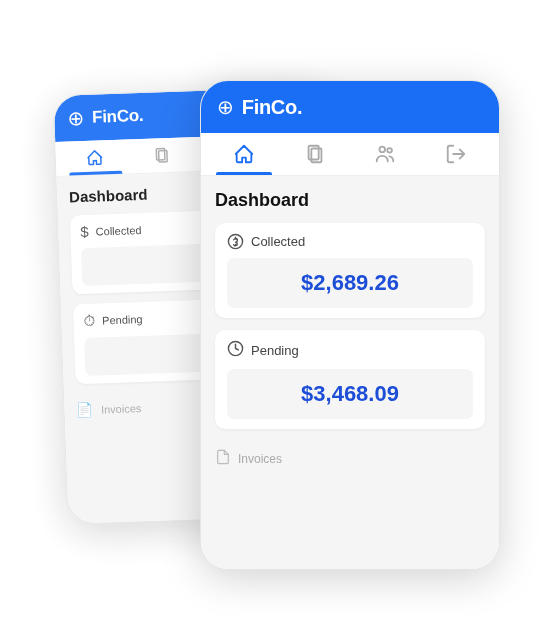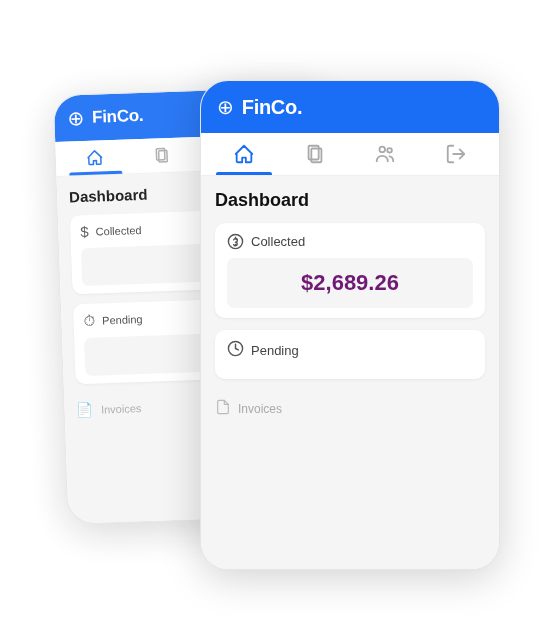--- a/index.html
+++ b/index.html
@@ -157,21 +157,21 @@
     .card-value-wrap {
       background: #f5f5f5;
       border-radius: 7px;
       padding: 12px;
       text-align: center;
     }
 
     .card-value {
       font-size: 22px;
       font-weight: 700;
-      color: #701a75;
+      color: #1d4ed8;
     }
 
     
     .invoices-row {
       display: flex;
       align-items: center;
       gap: 7px;
       padding: 8px 0 0 0;
     }
 
@@ -366,20 +366,23 @@
         <div class="card">
           <div class="card-header">
             <span>
               <svg width="17" height="17" viewBox="0 0 24 24" fill="none" stroke="#555" stroke-width="2" stroke-linecap="round" stroke-linejoin="round">
                 <circle cx="12" cy="12" r="10"></circle>
                 <polyline points="12 6 12 12 16 14"></polyline>
               </svg>
             </span>
             <span class="card-label">Pending</span>
           </div>
+          <div class="card-value-wrap">
+            <span class="card-value">$3,468.09</span>
+          </div>
         </div>
 
         <div class="invoices-row">
           <span>
             <svg width="16" height="16" viewBox="0 0 24 24" fill="none" stroke="#bbb" stroke-width="1.8" stroke-linecap="round" stroke-linejoin="round">
               <path d="M14 2H6a2 2 0 00-2 2v16a2 2 0 002 2h12a2 2 0 002-2V8z"></path>
                 <polyline points="14 2 14 8 20 8"></polyline>
             </svg>
           </span>
           <span class="invoices-label">Invoices</span>

